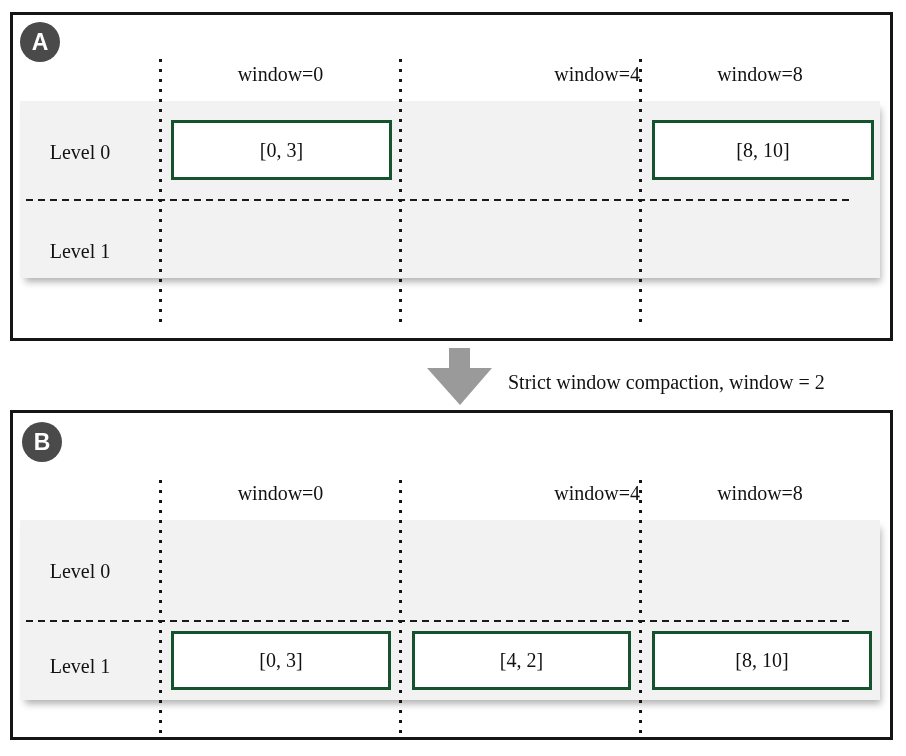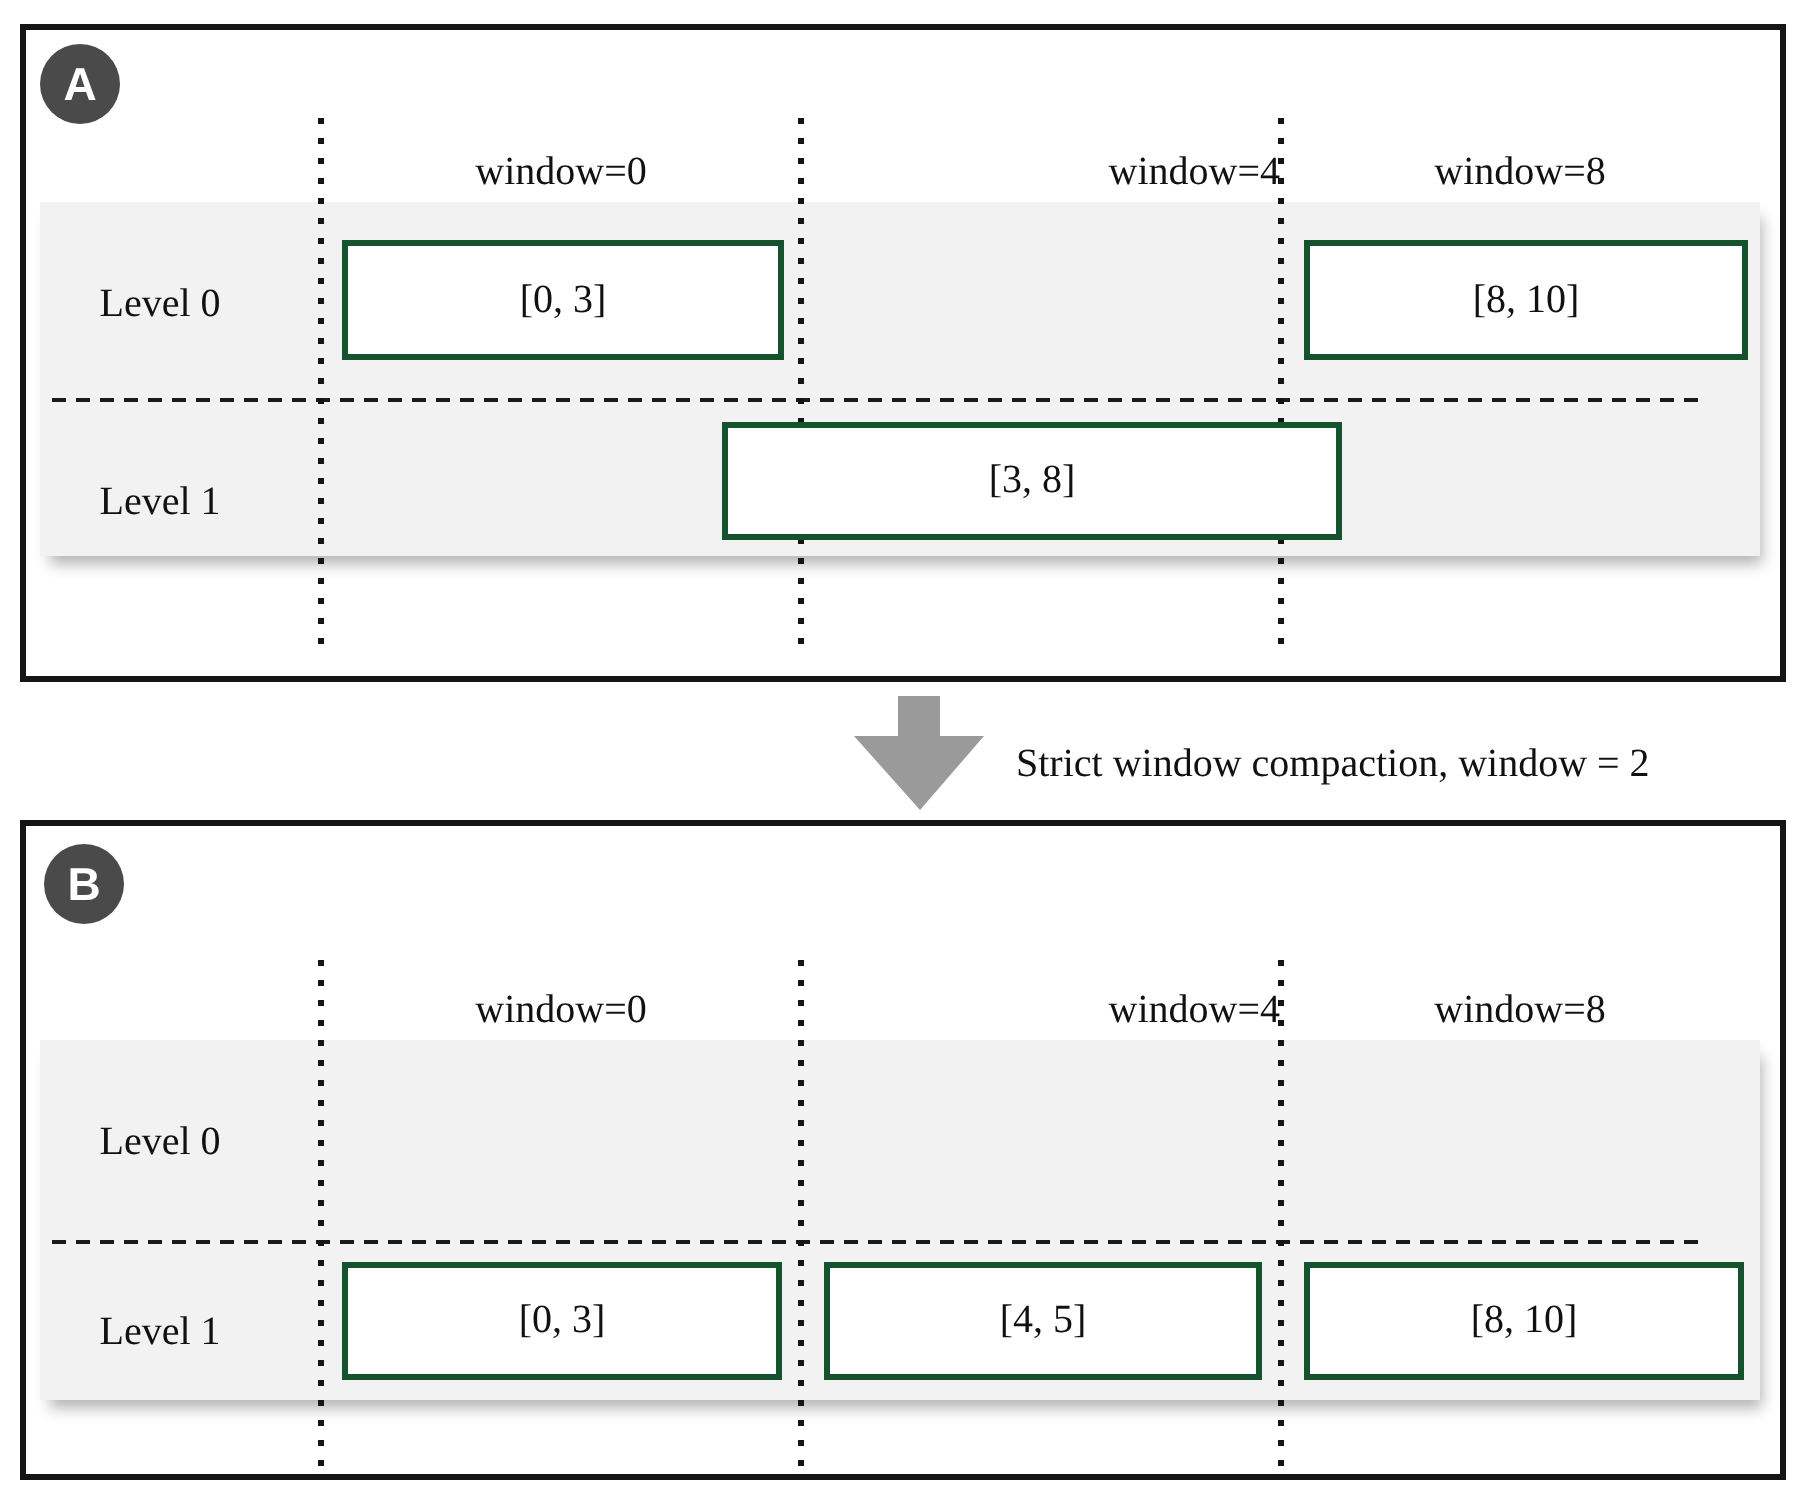--- a/index.html
+++ b/index.html
@@ -18,21 +18,20 @@
     position:absolute;width:40px;height:40px;border-radius:50%;
     background:#4a4a4a;color:#fff;
     font-family:"Liberation Sans","DejaVu Sans",sans-serif;
     font-weight:bold;font-size:23px;line-height:40px;text-align:center;
   }
   #panel-a .badge{left:7px;top:7px;}
   #panel-b .badge{left:9px;top:9px;}
   .col-header{
     position:absolute;text-align:center;font-size:20px;line-height:22px;
     white-space:nowrap;
-    margin-top:12px;
   }
   #panel-a .col-header{top:48px;}
   #panel-b .col-header{top:69px;}
   .col-h0{left:148px;width:239px;}
   .col-h1{left:387px;width:240px;text-align:right;}
   .col-h2{left:627px;width:240px;}
   .vdots{
     position:absolute;width:3px;z-index:3;
     background-image:repeating-linear-gradient(to bottom,
       #151515 0px,#151515 3px,transparent 3px,transparent 10px);
@@ -99,21 +98,20 @@
 
   <div class="vdots vd0"></div>
   <div class="vdots vd1"></div>
   <div class="vdots vd2"></div>
 
   <div class="lvl-label lvl0">Level 0</div>
   <div class="lvl-label lvl1">Level 1</div>
 
   <div class="run-box run-a0">[0, 3]</div>
   <div class="run-box run-a1">[8, 10]</div>
-  <div class="run-box run-a2">[3, 8]</div>
 </div>
 
 <div id="transition-arrow">
   <div class="shaft"></div>
   <div class="head"></div>
 </div>
 <div id="transition-caption">Strict window compaction, window = 2</div>
 
 <div class="panel" id="panel-b">
   <div class="badge">B</div>
@@ -126,15 +124,15 @@
   <div class="hdash"></div>
 
   <div class="vdots vd0"></div>
   <div class="vdots vd1"></div>
   <div class="vdots vd2"></div>
 
   <div class="lvl-label lvl0">Level 0</div>
   <div class="lvl-label lvl1">Level 1</div>
 
   <div class="run-box run-b0">[0, 3]</div>
-  <div class="run-box run-b1">[4, 5]</div>
+  <div class="run-box run-b1">[4, 2]</div>
   <div class="run-box run-b2">[8, 10]</div>
 </div>
 
 </body></html>

